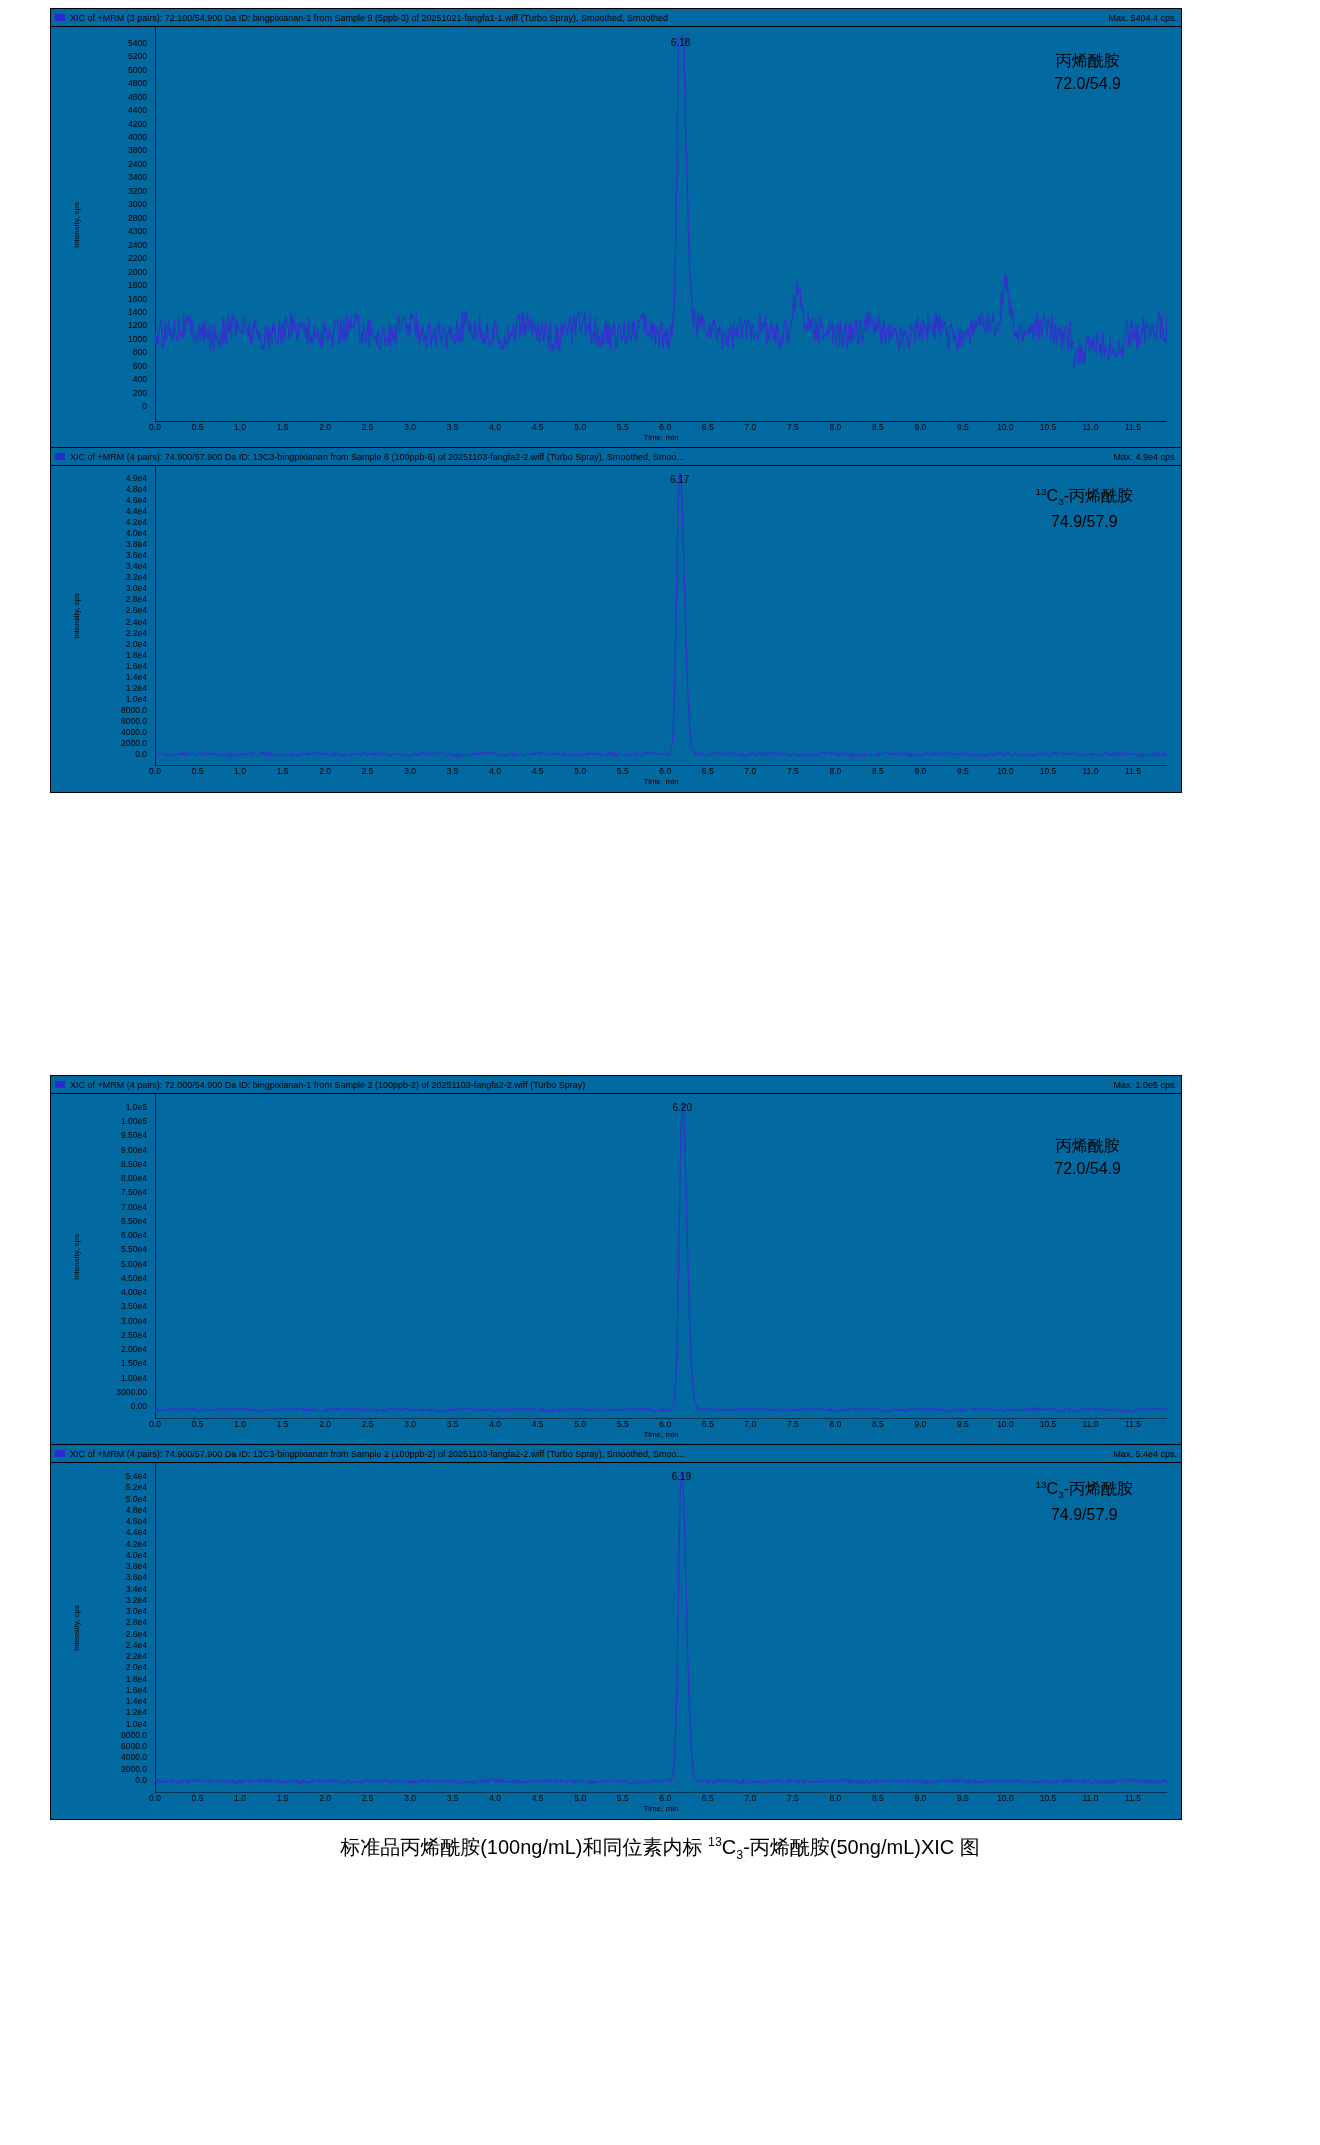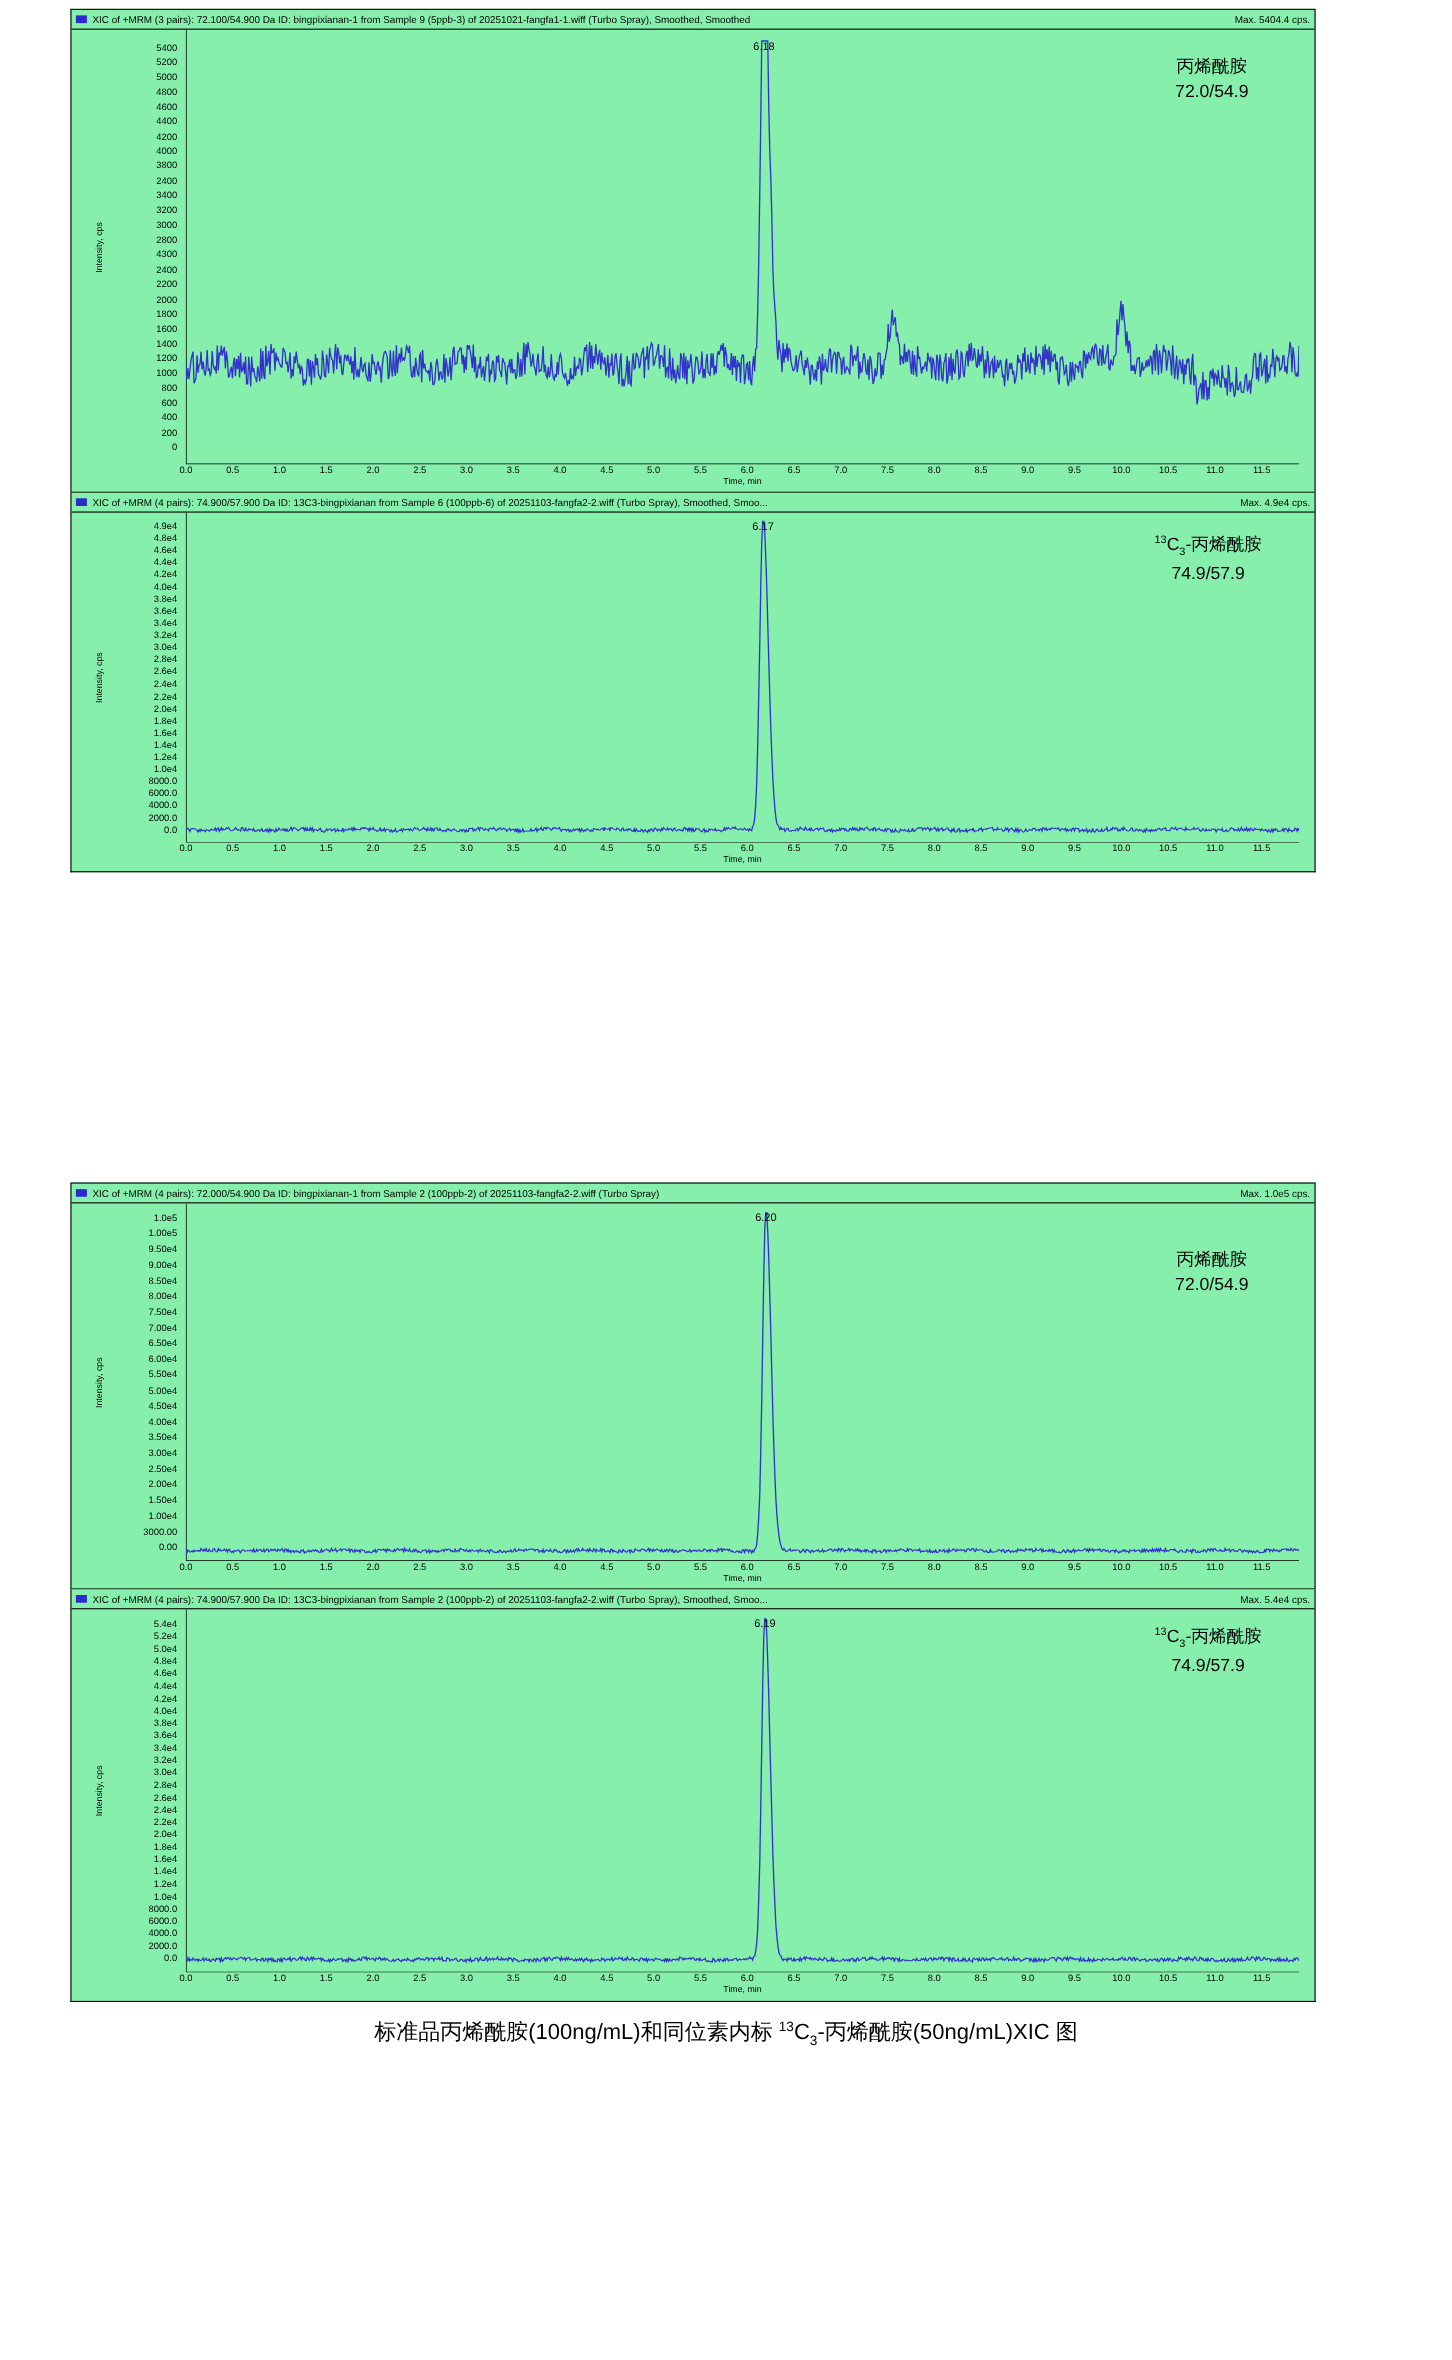--- a/index.html
+++ b/index.html
@@ -15,24 +15,23 @@
     background: #fff;
     overflow: hidden;
   }
   .figure-block {
     position: absolute;
     left: 50px;
     width: 1220px;
   }
   .panel {
     border: 1px solid #000;
-    background: #86efac;
+    background: #0369a1;
     position: relative;
     width: 1132px;
-    margin-left: 14px;
   }
   .panel + .panel { border-top: none; }
 
   .panel-header {
     height: 18px;
     border-bottom: 1px solid #000;
     display: flex;
     align-items: center;
     padding: 0 4px;
     font-size: 9px;

